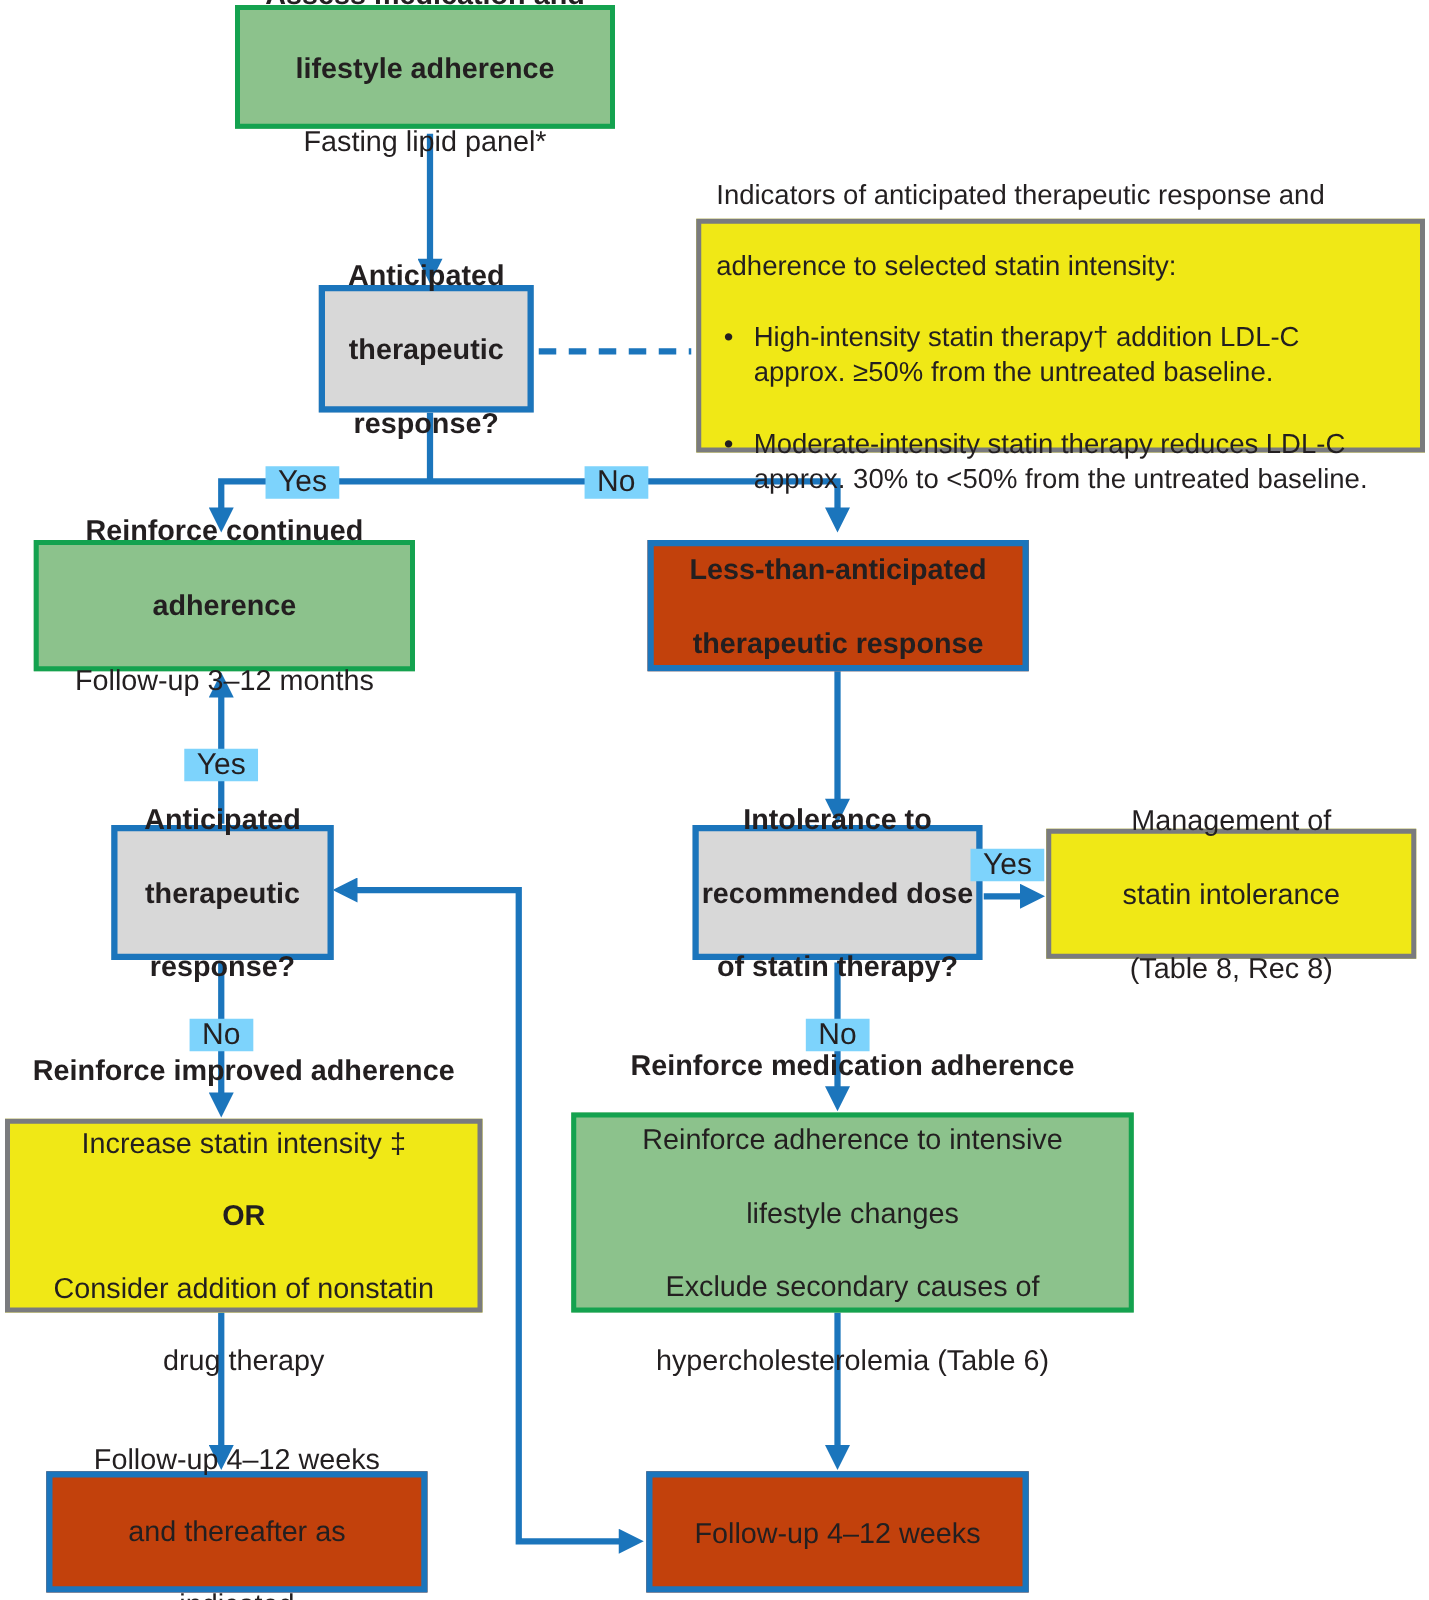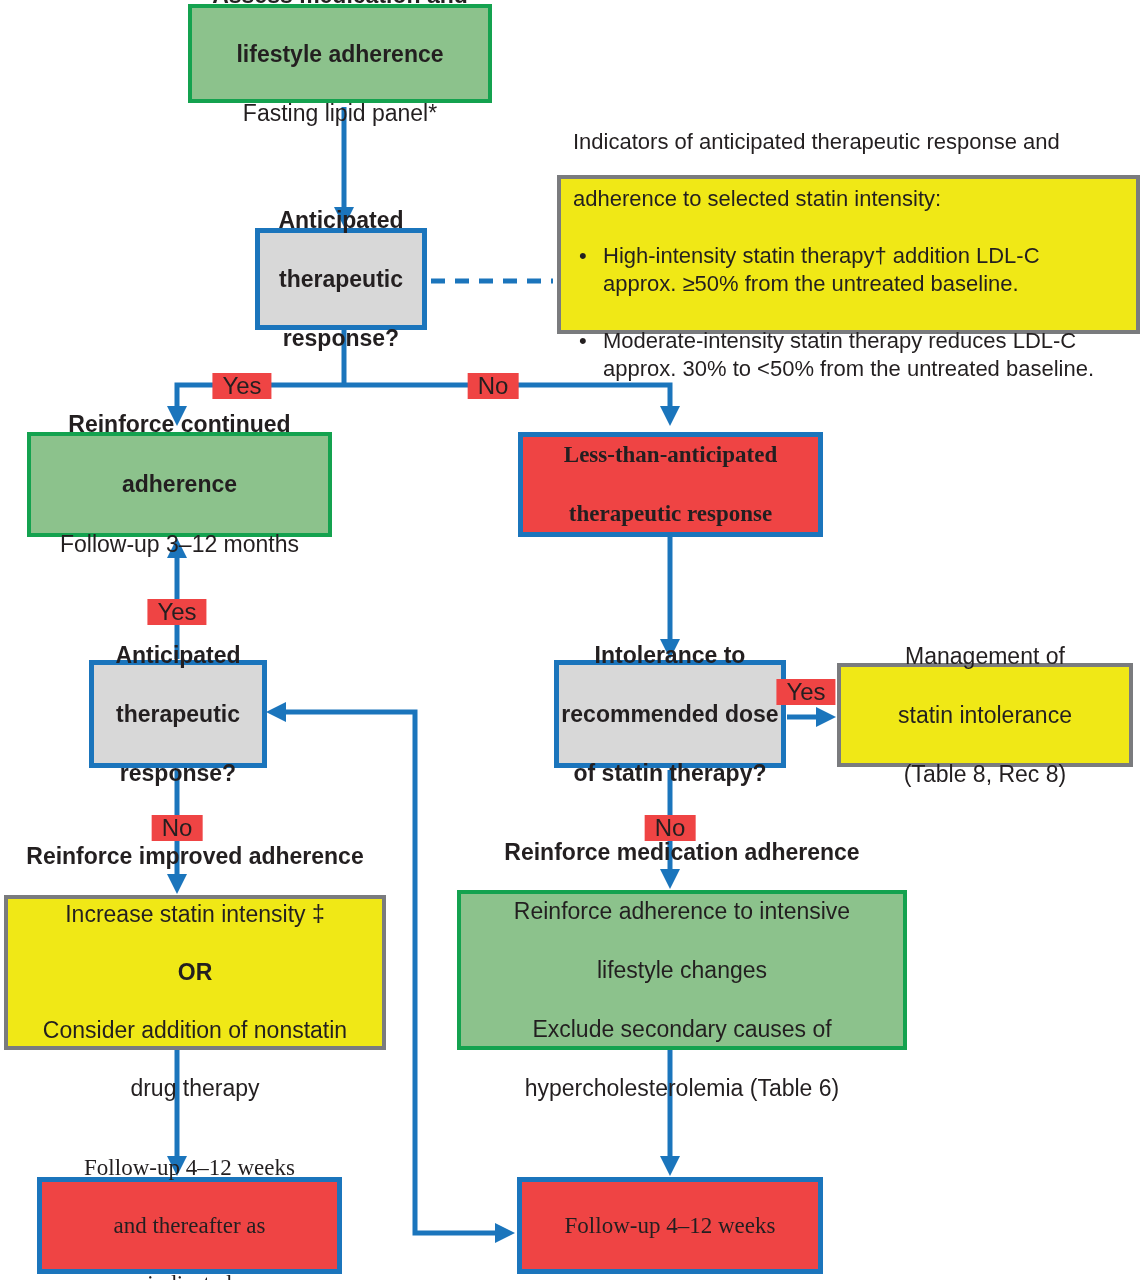--- a/index.html
+++ b/index.html
@@ -21,42 +21,42 @@
   #connectors path.dashed{stroke-dasharray:14 10;}
   .box{
     position:absolute;z-index:1;box-sizing:border-box;
     display:flex;flex-direction:column;justify-content:center;align-items:center;
     text-align:center;font-size:23px;line-height:30px;gap:29px;
   }
   .box .b{font-weight:bold;}
   .green{background:var(--green-fill);border:4px solid var(--green-border);}
   .yellow{background:var(--yellow-fill);border:4px solid var(--gray-border);}
   .graybox{background:var(--gray-fill);border:5px solid var(--arrow-blue);}
-  .whitebox{background:#ef4444;border:5px solid var(--arrow-blue);font-family:Liberation Serif, serif;}
+  .whitebox{background:#c2410c;border:5px solid var(--arrow-blue);}
 
   #box-assess{left:188px;top:4px;width:304px;height:99px;}
   #box-decision1{left:255px;top:228px;width:172px;height:102px;}
-  #box-info{left:557px;top:175px;width:583px;height:159px;
+  #box-info{left:557px;top:175px;width:583px;height:187px;
     align-items:flex-start;text-align:left;font-size:22px;line-height:28px;padding:5px 8px 4px 12px;}
   #box-reinforce-continued{left:27px;top:432px;width:305px;height:105px;line-height:31px;}
   #box-less-than{left:518px;top:432px;width:305px;height:105px;}
   #box-decision2{left:89px;top:660px;width:178px;height:108px;}
   #box-decision3{left:554px;top:660px;width:232px;height:108px;}
   #box-management{left:837px;top:663px;width:296px;height:104px;}
   #box-reinforce-improved{left:4px;top:895px;width:382px;height:155px;line-height:29px;}
   #box-reinforce-medication{left:457px;top:890px;width:450px;height:160px;}
   #box-followup-left{left:37px;top:1177px;width:305px;height:97px;line-height:29px;}
   #box-followup-center{left:517px;top:1177px;width:306px;height:97px;}
 
   .bullet{position:relative;padding-left:30px;}
   .bullet::before{content:"\2022";position:absolute;left:6px;top:0;}
 
   .lbl{
     position:absolute;z-index:2;transform:translate(-50%,-50%);
-    background:#ef4444;padding:0 10px;font-size:24px;line-height:26px;white-space:nowrap;
+    background:#7dd3fc;padding:0 10px;font-size:24px;line-height:26px;white-space:nowrap;
   }
   #lbl-yes-top{left:242px;top:386px;}
   #lbl-no-top{left:493px;top:386px;}
   #lbl-yes-left{left:177px;top:612px;}
   #lbl-no-left{left:177px;top:828px;}
   #lbl-yes-right{left:806px;top:692px;}
   #lbl-no-right{left:670px;top:828px;}
 </style>
 </head>
 <body>

